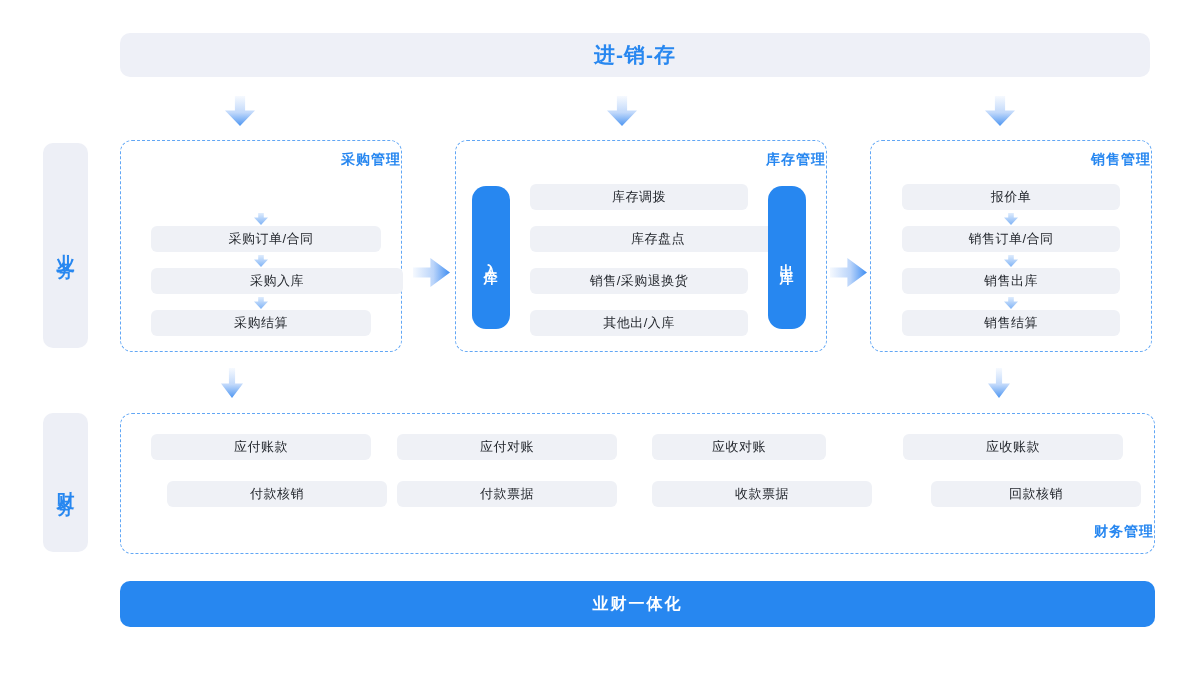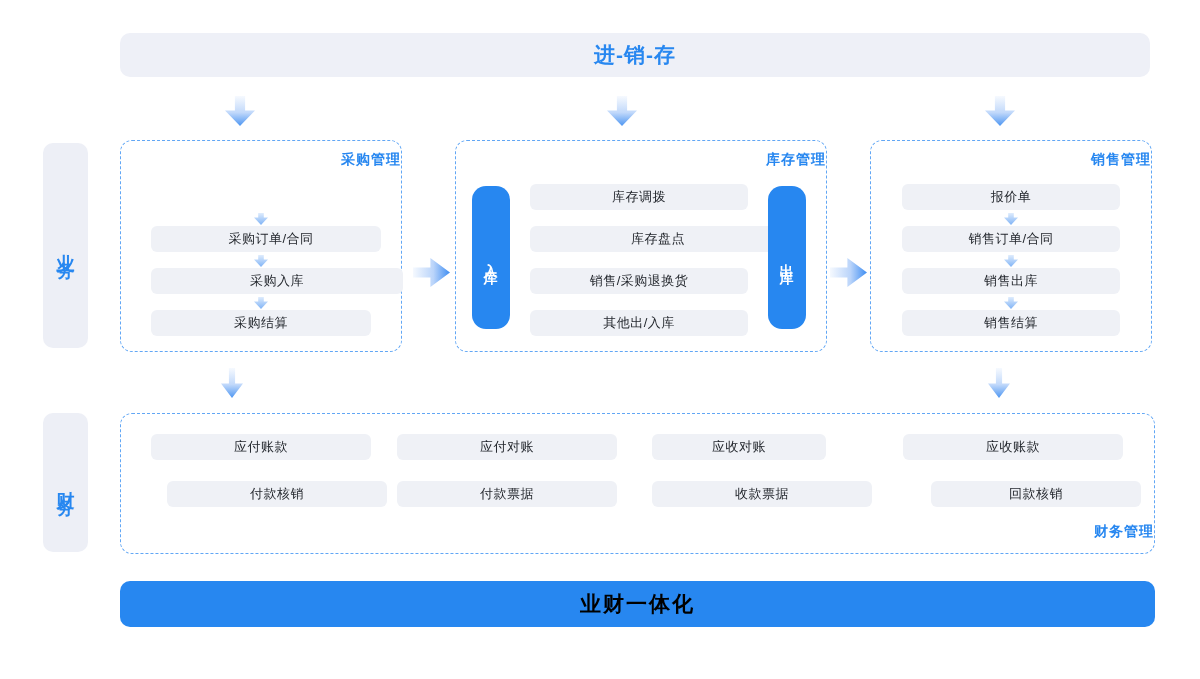--- a/index.html
+++ b/index.html
@@ -10,21 +10,21 @@
     --text-dark:#1F2329;
   }
   html,body{margin:0;padding:0;background:#ffffff;}
   body{font-family:"Liberation Sans","DejaVu Sans",sans-serif;}
   .canvas{position:relative;width:1200px;height:679px;background:#ffffff;overflow:hidden;margin:0 auto;}
 
   .banner{position:absolute;display:flex;align-items:center;justify-content:center;border-radius:10px;}
   .banner.top{left:120px;top:33px;width:1030px;height:44px;background:var(--light-bg,#EEF0F7);
     color:var(--accent,#2787F0);font-size:21px;font-weight:bold;letter-spacing:1px;}
   .banner.bottom{left:120px;top:581px;width:1035px;height:46px;background:var(--accent,#2787F0);
-    color:#000000;font-size:21px;font-weight:bold;letter-spacing:2px;}
+    color:#ffffff;font-size:16px;font-weight:bold;letter-spacing:2px;}
 
   .side-pill{position:absolute;width:45px;background:#EDEFF6;border-radius:10px;
     display:flex;align-items:center;justify-content:center;}
   .vtext{writing-mode:vertical-rl;text-orientation:upright;color:var(--accent,#2787F0);
     font-weight:bold;font-size:18px;letter-spacing:7px;}
 
   .dashed-box{position:absolute;border:1px dashed var(--dashed-border,#62A7F5);border-radius:12px;background:#ffffff;}
   .box-title{position:absolute;left:0;top:10px;width:100%;text-align:right;
     color:var(--accent,#2787F0);font-size:14px;font-weight:bold;letter-spacing:1px;}
   .box-title.bottom-title{top:auto;bottom:12px;}

